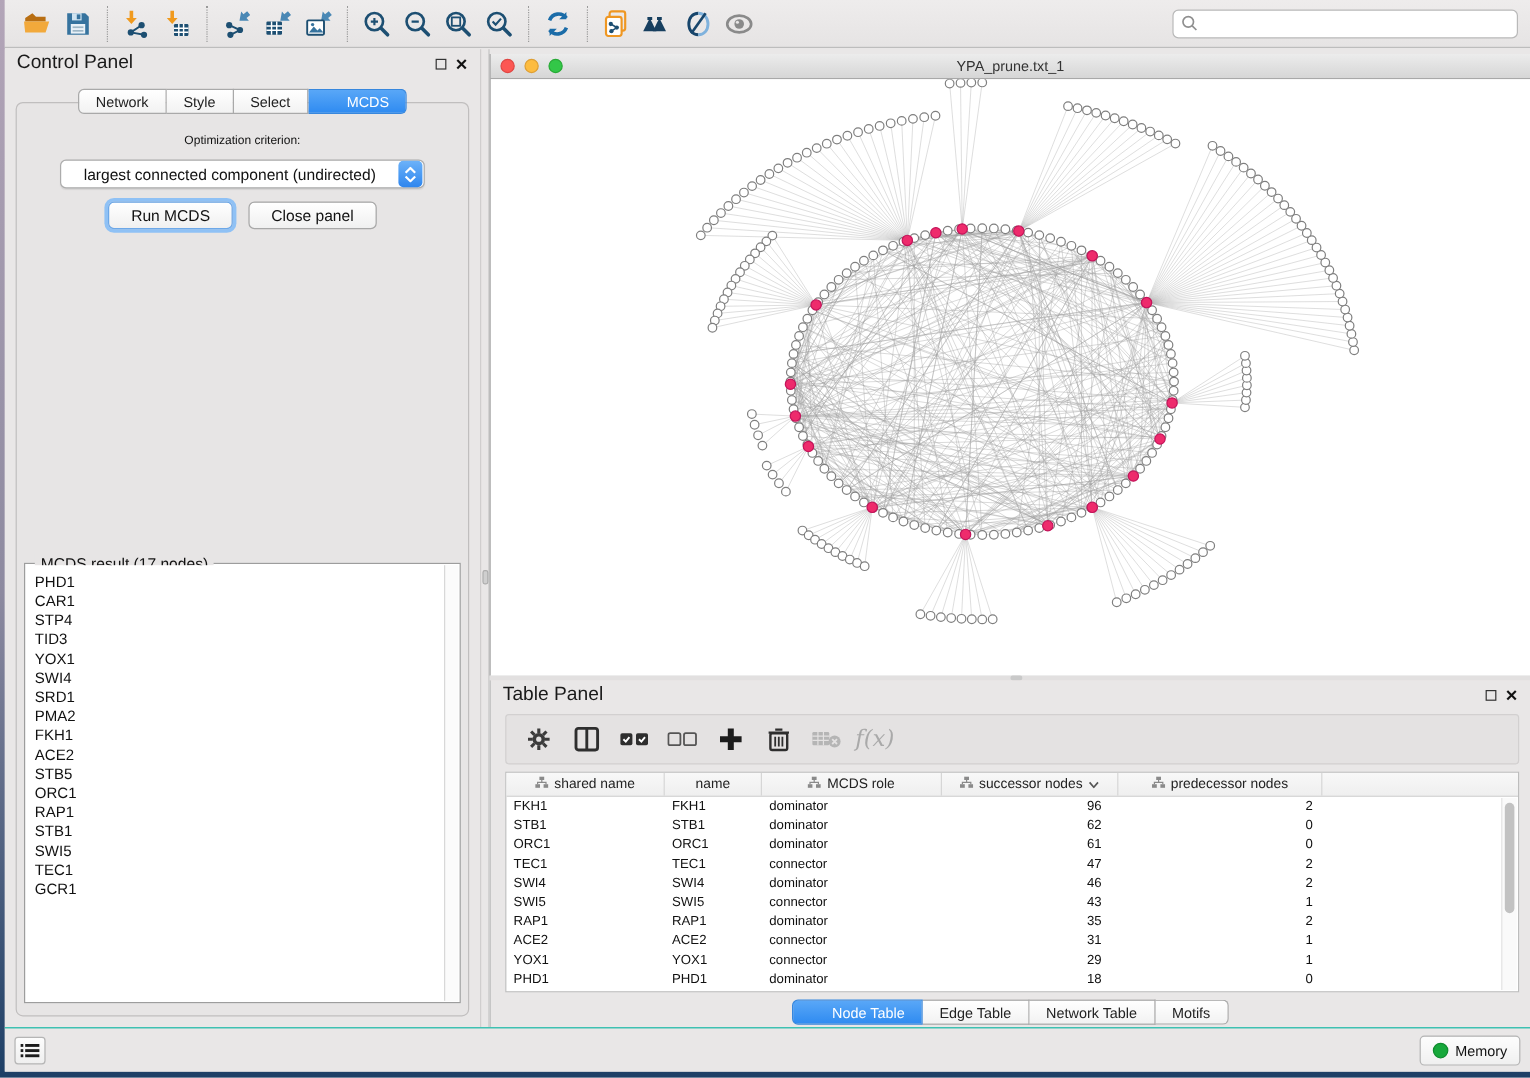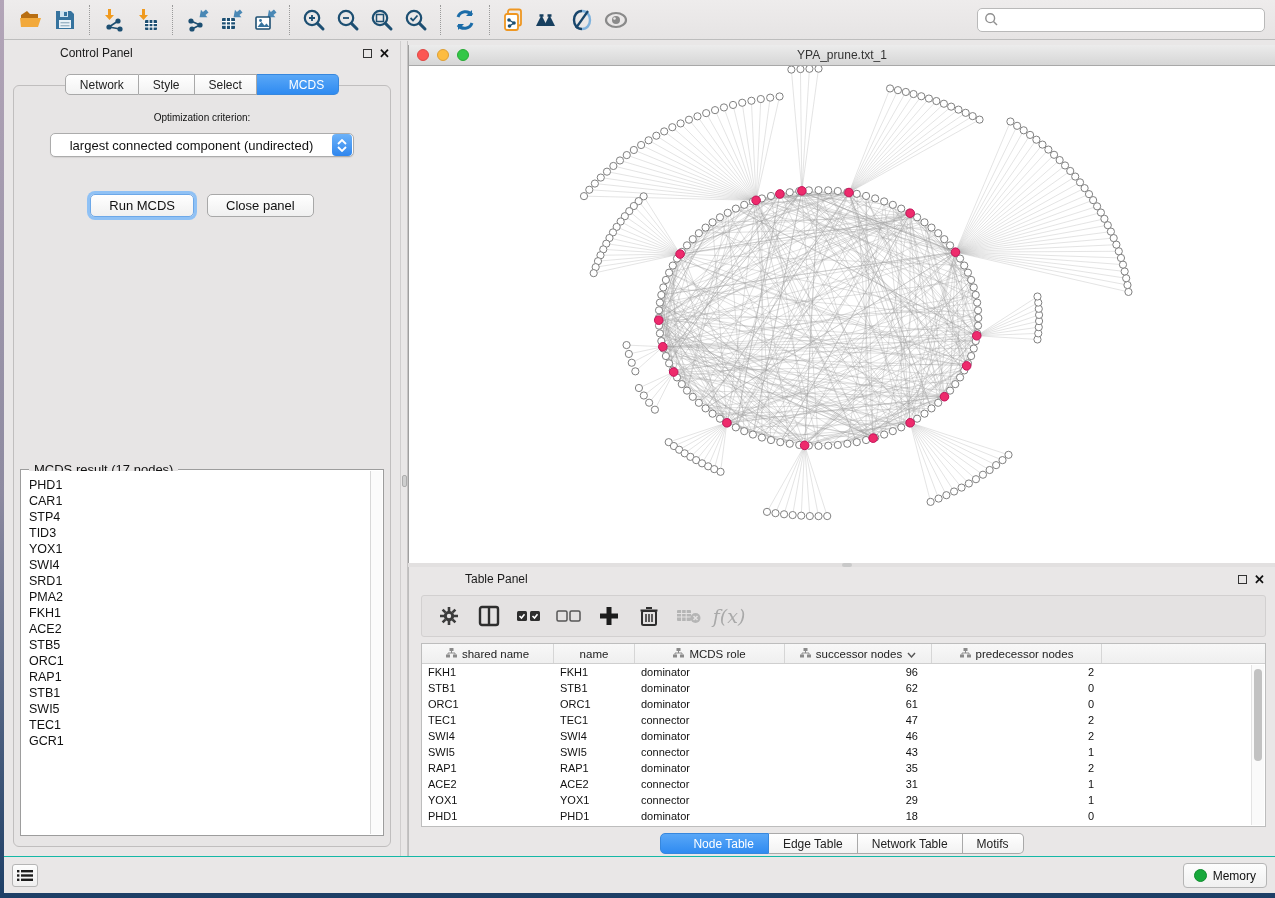--- a/index.html
+++ b/index.html
@@ -12,39 +12,39 @@
   
   .toolbar { position:absolute; left:0; top:0; right:0; height:40px; background:linear-gradient(#eeecec,#e6e4e4); border-bottom:1px solid #bdbdbd; display:flex; align-items:center; padding:0 10px; }
   .tbtn { width:34px; height:32px; display:flex; align-items:center; justify-content:center; border-radius:4px; }
   .sep { width:1px; height:30px; border-left:1px dotted #9a9a9a; margin:0 7px; }
   .searchbox { margin-left:auto; width:288px; height:24px; background:#fff; border:1px solid #b9b9b9; border-radius:5px; display:flex; align-items:center; padding:0 6px; }
   .searchbox input { border:none; outline:none; flex:1; font-size:12px; font-family:"Liberation Sans",sans-serif; }
 
   
   .control-panel { position:absolute; left:0; top:41px; width:396px; bottom:37px; background:#e9e7e7; }
   .panel-titlebar { position:absolute; left:0; top:0; right:0; height:24px; display:flex; align-items:center; padding:0 10px; }
-  .panel-title { font-size:12px; color:#1a1a1a;margin-left:46px; }
+  .panel-title { font-size:16px; color:#1a1a1a; }
   .wicons { margin-left:auto; display:flex; gap:7px; align-items:center; }
   .wsquare { width:9px; height:9px; border:1.5px solid #333; display:inline-block; }
   .wx { font-size:13px; font-weight:bold; color:#111; line-height:9px; }
 
   .segtabs { display:flex; justify-content:center; }
   .segtab { height:21px; padding:0 14px; background:linear-gradient(#fff,#f2f2f2); border:1px solid #a9a9a9; border-left:none; font-size:12px; display:flex; align-items:center; color:#222; }
   .segtab:first-child { border-left:1px solid #a9a9a9; border-radius:5px 0 0 5px; }
   .segtab:last-child { border-radius:0 5px 5px 0; }
   .segtab.active { background:linear-gradient(#59a7f7,#2f8bf1); color:#fff; border-color:#3787dd;padding-left:32px; }
 
   .cp-tabs { position:absolute; left:0; top:33px; width:100%; z-index:2; }
   .tab-pane { position:absolute; left:9px; right:9px; top:44px; bottom:9px; background:#e7e5e5; border:1px solid #c0bebe; border-radius:6px; }
   .opt-label { position:absolute; top:26px; width:100%; text-align:center; font-size:10px; color:#111; }
   .dropdown { position:absolute; left:36px; right:36px; top:47px; height:24px; background:#fff; border:1px solid #acacac; border-radius:5px; display:flex; align-items:center; box-shadow:0 1px 1px rgba(0,0,0,.08); }
   .dropdown .val { flex:1; text-align:center; font-size:13px; color:#111; }
   .stepper { width:20px; height:22px; margin-right:1px; border-radius:4px; background:linear-gradient(#6cb2f9,#2f86ee); display:flex; flex-direction:column; align-items:center; justify-content:center; gap:1px; }
   .stepper svg { display:block; }
-  .btnrow { position:absolute; top:82px; width:100%; display:flex; justify-content:center; gap:13px;margin-top:26px; }
+  .btnrow { position:absolute; top:82px; width:100%; display:flex; justify-content:center; gap:13px; }
   .mbtn { height:23px; padding:0 18px; background:linear-gradient(#ffffff,#f0f0f0); border:1px solid #a8a8a8; border-radius:5px; font-size:13px; font-family:"Liberation Sans",sans-serif; color:#111; }
   .mbtn.focused { box-shadow:0 0 0 3px #8fc1f5; border-color:#6da8e8; }
 
   .mcds-box { position:absolute; left:6px; right:6px; top:383px; bottom:10px; border:1px solid #9d9d9d; background:#fff; }
   .mcds-legend { position:absolute; left:8px; top:-8px; background:#e7e5e5; padding:0 5px; font-size:13px; color:#111; }
   .mcds-list { position:absolute; inset:1px 13px 1px 1px; overflow:hidden; padding:6px 0 0 7px; background:#fff; }
   .mcds-list div { font-size:12.5px; line-height:16px; color:#111; }
   .mcds-scroll { position:absolute; top:1px; bottom:1px; right:1px; width:12px; background:#fbfbfb; border-left:1px solid #d8d8d8; }
 
   

